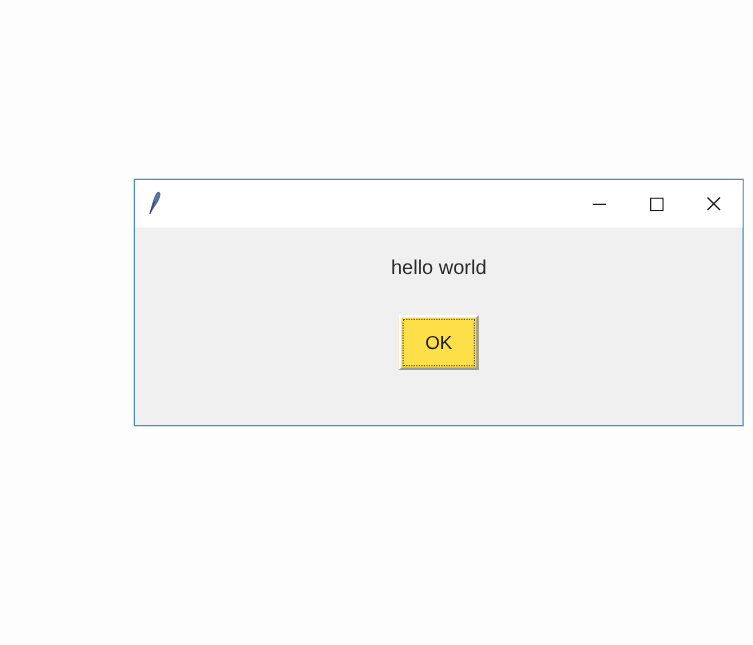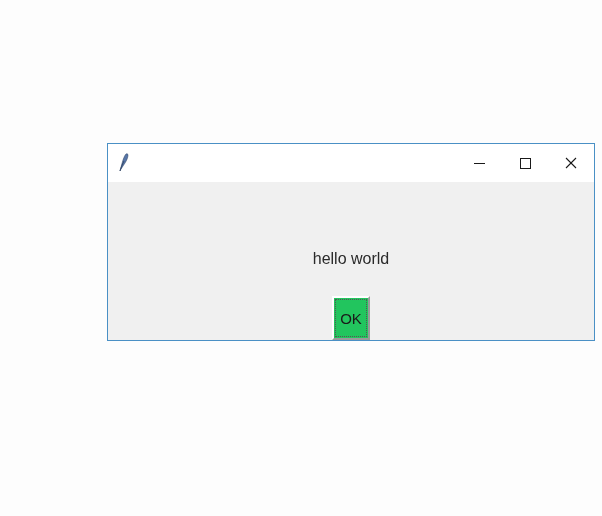--- a/index.html
+++ b/index.html
@@ -60,33 +60,33 @@
       cursor: default;
     }
     .win-control svg {
       display: block;
     }
     .client-area {
       flex: 1;
       display: flex;
       flex-direction: column;
       align-items: center;
-      justify-content: flex-end;
+      justify-content: flex-start;
       padding-top: 24px;
     }
     .message-label {
       font-size: 16px;
       color: #2a2a2a;
       font-family: "Segoe UI", Tahoma, sans-serif;
       margin-bottom: 28px;
     }
     .ok-button {
-      width: 38px;
+      width: 64px;
       height: 44px;
-      background: #22c55e;
+      background: #fde047;
       border-top: 2px solid #ffffff;
       border-left: 2px solid #ffffff;
       border-right: 2px solid #9a9a9a;
       border-bottom: 2px solid #9a9a9a;
       display: flex;
       align-items: center;
       justify-content: center;
       cursor: default;
       position: relative;
     }

